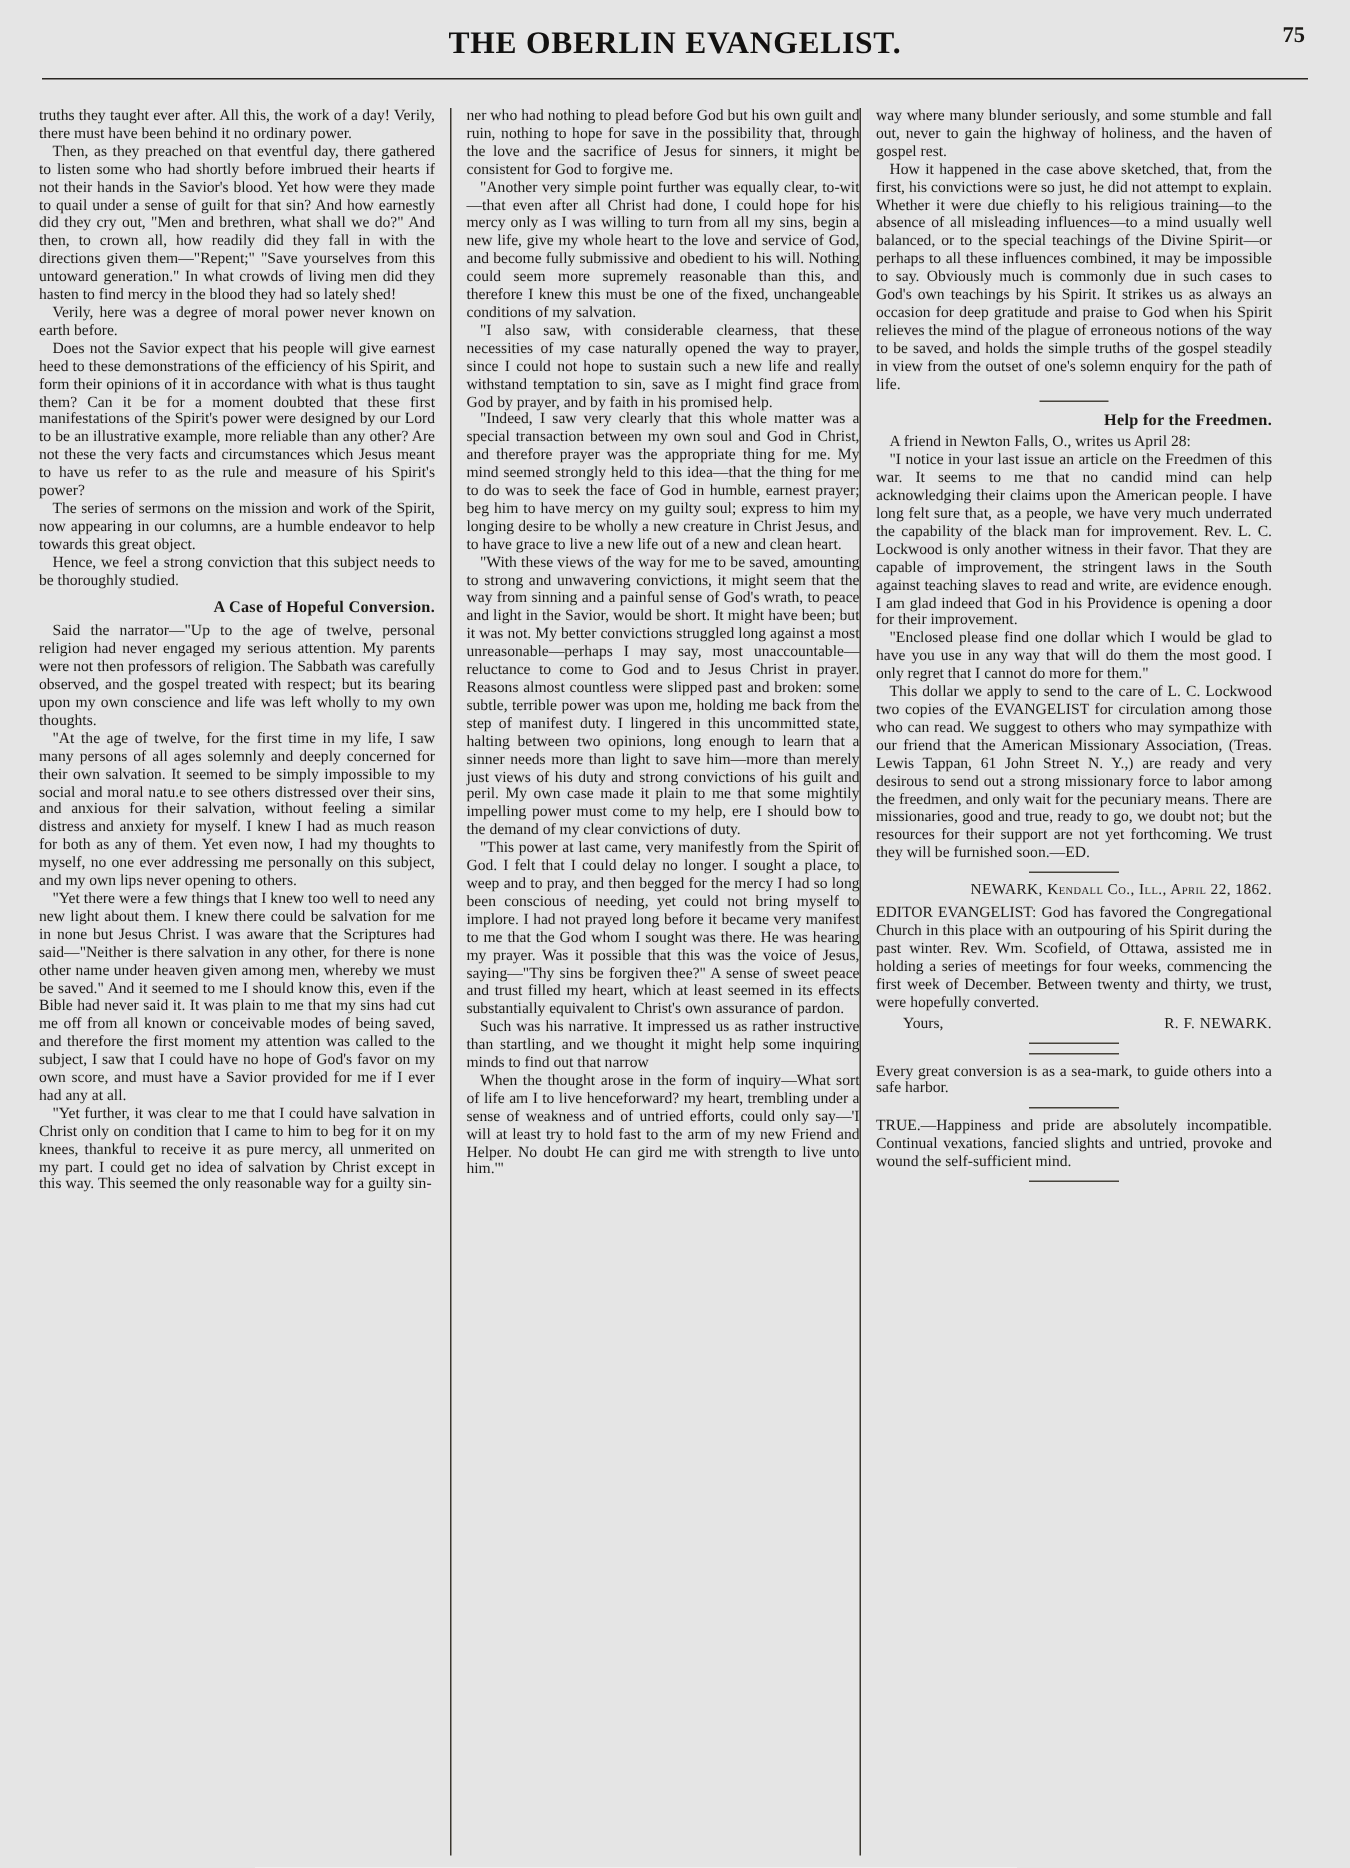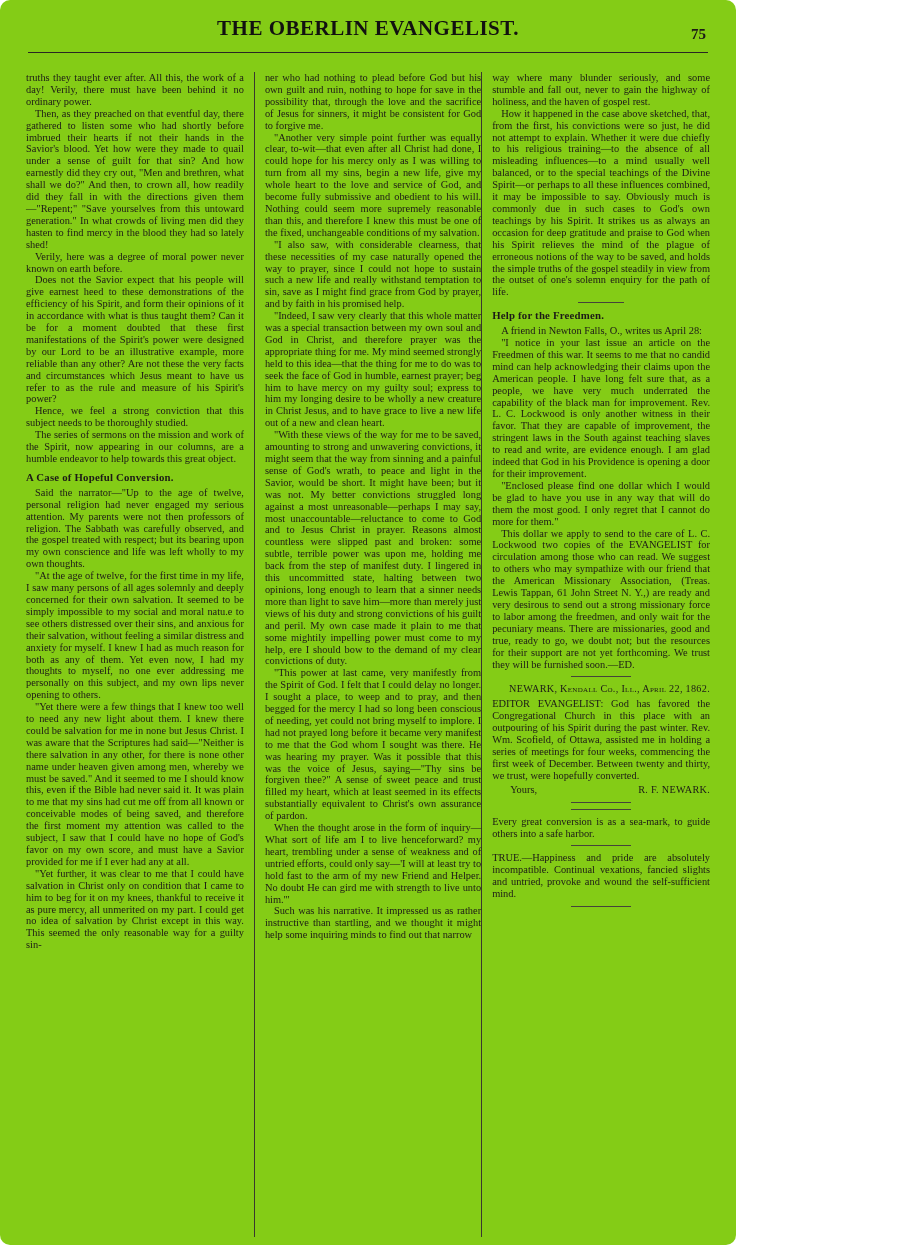--- a/index.html
+++ b/index.html
@@ -9,46 +9,45 @@
   }
   body {
     width: 900px;
     height: 1245px;
     font-family: "Liberation Serif", serif;
     color: #1c1a17;
     position: relative;
     overflow: hidden;
   }
   .page {
-    width: 736px;
+    width: 900px;
     height: 1245px;
     position: relative;
-    background: #84cc16;
+    background: #e5e5e5;
     box-sizing: border-box;
     padding: 14px 26px 10px 26px;
-    border-radius: 10px;
   }
   
   .masthead {
     position: relative;
     height: 34px;
   }
   .masthead-title {
     text-align: center;
     font-family: "Liberation Serif", serif;
     font-size: 21px;
     font-weight: bold;
     letter-spacing: 0.5px;
     color: #121110;
     padding-top: 2px;
   }
   .page-number {
     position: absolute;
     right: 4px;
-    top: 12px;
+    top: 2px;
     font-size: 15px;
     font-weight: bold;
   }
   .masthead-rule {
     border-top: 1px solid #2a2723;
     margin: 4px 2px 0 2px;
   }
   
   .columns {
     display: flex;
@@ -70,21 +69,21 @@
     border-right: 1px solid #3a372f;
   }
   .col.c3 { padding-left: 10px; }
   p {
     margin: 0;
     text-indent: 9px;
     hyphens: none;
   }
   p.noind { text-indent: 0; }
   .sec-head {
-    text-align: left;
+    text-align: right;
     font-size: 10.8px;
     font-weight: bold;
     margin: 7px 0 3px 0;
     letter-spacing: 0.2px;
   }
   .sec-rule {
     width: 46px;
     margin: 4px auto 4px auto;
     border-top: 1px solid #46433b;
   }
@@ -128,40 +127,40 @@
   </div>
   <div class="masthead-rule"></div>
 
   <div class="columns">
 
     <div class="col c1">
       <p class="noind">truths they taught ever after. All this, the work of a day! Verily, there must have been behind it no ordinary power.</p>
       <p>Then, as they preached on that eventful day, there gathered to listen some who had shortly before imbrued their hearts if not their hands in the Savior's blood. Yet how were they made to quail under a sense of guilt for that sin? And how earnestly did they cry out, "Men and brethren, what shall we do?" And then, to crown all, how readily did they fall in with the directions given them—"Repent;" "Save yourselves from this untoward generation." In what crowds of living men did they hasten to find mercy in the blood they had so lately shed!</p>
       <p>Verily, here was a degree of moral power never known on earth before.</p>
       <p>Does not the Savior expect that his people will give earnest heed to these demonstrations of the efficiency of his Spirit, and form their opinions of it in accordance with what is thus taught them? Can it be for a moment doubted that these first manifestations of the Spirit's power were designed by our Lord to be an illustrative example, more reliable than any other? Are not these the very facts and circumstances which Jesus meant to have us refer to as the rule and measure of his Spirit's power?</p>
+      <p>The series of sermons on the mission and work of the Spirit, now appearing in our columns, are a humble endeavor to help towards this great object.</p>
       <p>Hence, we feel a strong conviction that this subject needs to be thoroughly studied.</p>
-      <p>The series of sermons on the mission and work of the Spirit, now appearing in our columns, are a humble endeavor to help towards this great object.</p>
 
       <div class="sec-head">A Case of Hopeful Conversion.</div>
 
       <p>Said the narrator—"Up to the age of twelve, personal religion had never engaged my serious attention. My parents were not then professors of religion. The Sabbath was carefully observed, and the gospel treated with respect; but its bearing upon my own conscience and life was left wholly to my own thoughts.</p>
       <p>"At the age of twelve, for the first time in my life, I saw many persons of all ages solemnly and deeply concerned for their own salvation. It seemed to be simply impossible to my social and moral natu.e to see others distressed over their sins, and anxious for their salvation, without feeling a similar distress and anxiety for myself. I knew I had as much reason for both as any of them. Yet even now, I had my thoughts to myself, no one ever addressing me personally on this subject, and my own lips never opening to others.</p>
       <p>"Yet there were a few things that I knew too well to need any new light about them. I knew there could be salvation for me in none but Jesus Christ. I was aware that the Scriptures had said—"Neither is there salvation in any other, for there is none other name under heaven given among men, whereby we must be saved." And it seemed to me I should know this, even if the Bible had never said it. It was plain to me that my sins had cut me off from all known or conceivable modes of being saved, and therefore the first moment my attention was called to the subject, I saw that I could have no hope of God's favor on my own score, and must have a Savior provided for me if I ever had any at all.</p>
       <p>"Yet further, it was clear to me that I could have salvation in Christ only on condition that I came to him to beg for it on my knees, thankful to receive it as pure mercy, all unmerited on my part. I could get no idea of salvation by Christ except in this way. This seemed the only reasonable way for a guilty sin-</p>
     </div>
 
     <div class="col c2">
       <p class="noind">ner who had nothing to plead before God but his own guilt and ruin, nothing to hope for save in the possibility that, through the love and the sacrifice of Jesus for sinners, it might be consistent for God to forgive me.</p>
       <p>"Another very simple point further was equally clear, to-wit—that even after all Christ had done, I could hope for his mercy only as I was willing to turn from all my sins, begin a new life, give my whole heart to the love and service of God, and become fully submissive and obedient to his will. Nothing could seem more supremely reasonable than this, and therefore I knew this must be one of the fixed, unchangeable conditions of my salvation.</p>
       <p>"I also saw, with considerable clearness, that these necessities of my case naturally opened the way to prayer, since I could not hope to sustain such a new life and really withstand temptation to sin, save as I might find grace from God by prayer, and by faith in his promised help.</p>
       <p>"Indeed, I saw very clearly that this whole matter was a special transaction between my own soul and God in Christ, and therefore prayer was the appropriate thing for me. My mind seemed strongly held to this idea—that the thing for me to do was to seek the face of God in humble, earnest prayer; beg him to have mercy on my guilty soul; express to him my longing desire to be wholly a new creature in Christ Jesus, and to have grace to live a new life out of a new and clean heart.</p>
       <p>"With these views of the way for me to be saved, amounting to strong and unwavering convictions, it might seem that the way from sinning and a painful sense of God's wrath, to peace and light in the Savior, would be short. It might have been; but it was not. My better convictions struggled long against a most unreasonable—perhaps I may say, most unaccountable—reluctance to come to God and to Jesus Christ in prayer. Reasons almost countless were slipped past and broken: some subtle, terrible power was upon me, holding me back from the step of manifest duty. I lingered in this uncommitted state, halting between two opinions, long enough to learn that a sinner needs more than light to save him—more than merely just views of his duty and strong convictions of his guilt and peril. My own case made it plain to me that some mightily impelling power must come to my help, ere I should bow to the demand of my clear convictions of duty.</p>
       <p>"This power at last came, very manifestly from the Spirit of God. I felt that I could delay no longer. I sought a place, to weep and to pray, and then begged for the mercy I had so long been conscious of needing, yet could not bring myself to implore. I had not prayed long before it became very manifest to me that the God whom I sought was there. He was hearing my prayer. Was it possible that this was the voice of Jesus, saying—"Thy sins be forgiven thee?" A sense of sweet peace and trust filled my heart, which at least seemed in its effects substantially equivalent to Christ's own assurance of pardon.</p>
+      <p>Such was his narrative. It impressed us as rather instructive than startling, and we thought it might help some inquiring minds to find out that narrow</p>
       <p>When the thought arose in the form of inquiry—What sort of life am I to live henceforward? my heart, trembling under a sense of weakness and of untried efforts, could only say—'I will at least try to hold fast to the arm of my new Friend and Helper. No doubt He can gird me with strength to live unto him.'"</p>
-      <p>Such was his narrative. It impressed us as rather instructive than startling, and we thought it might help some inquiring minds to find out that narrow</p>
     </div>
 
     <div class="col c3">
       <p class="noind">way where many blunder seriously, and some stumble and fall out, never to gain the highway of holiness, and the haven of gospel rest.</p>
       <p>How it happened in the case above sketched, that, from the first, his convictions were so just, he did not attempt to explain. Whether it were due chiefly to his religious training—to the absence of all misleading influences—to a mind usually well balanced, or to the special teachings of the Divine Spirit—or perhaps to all these influences combined, it may be impossible to say. Obviously much is commonly due in such cases to God's own teachings by his Spirit. It strikes us as always an occasion for deep gratitude and praise to God when his Spirit relieves the mind of the plague of erroneous notions of the way to be saved, and holds the simple truths of the gospel steadily in view from the outset of one's solemn enquiry for the path of life.</p>
 
       <div class="sec-rule"></div>
       <div class="sec-head">Help for the Freedmen.</div>
 
       <p>A friend in Newton Falls, O., writes us April 28:</p>

